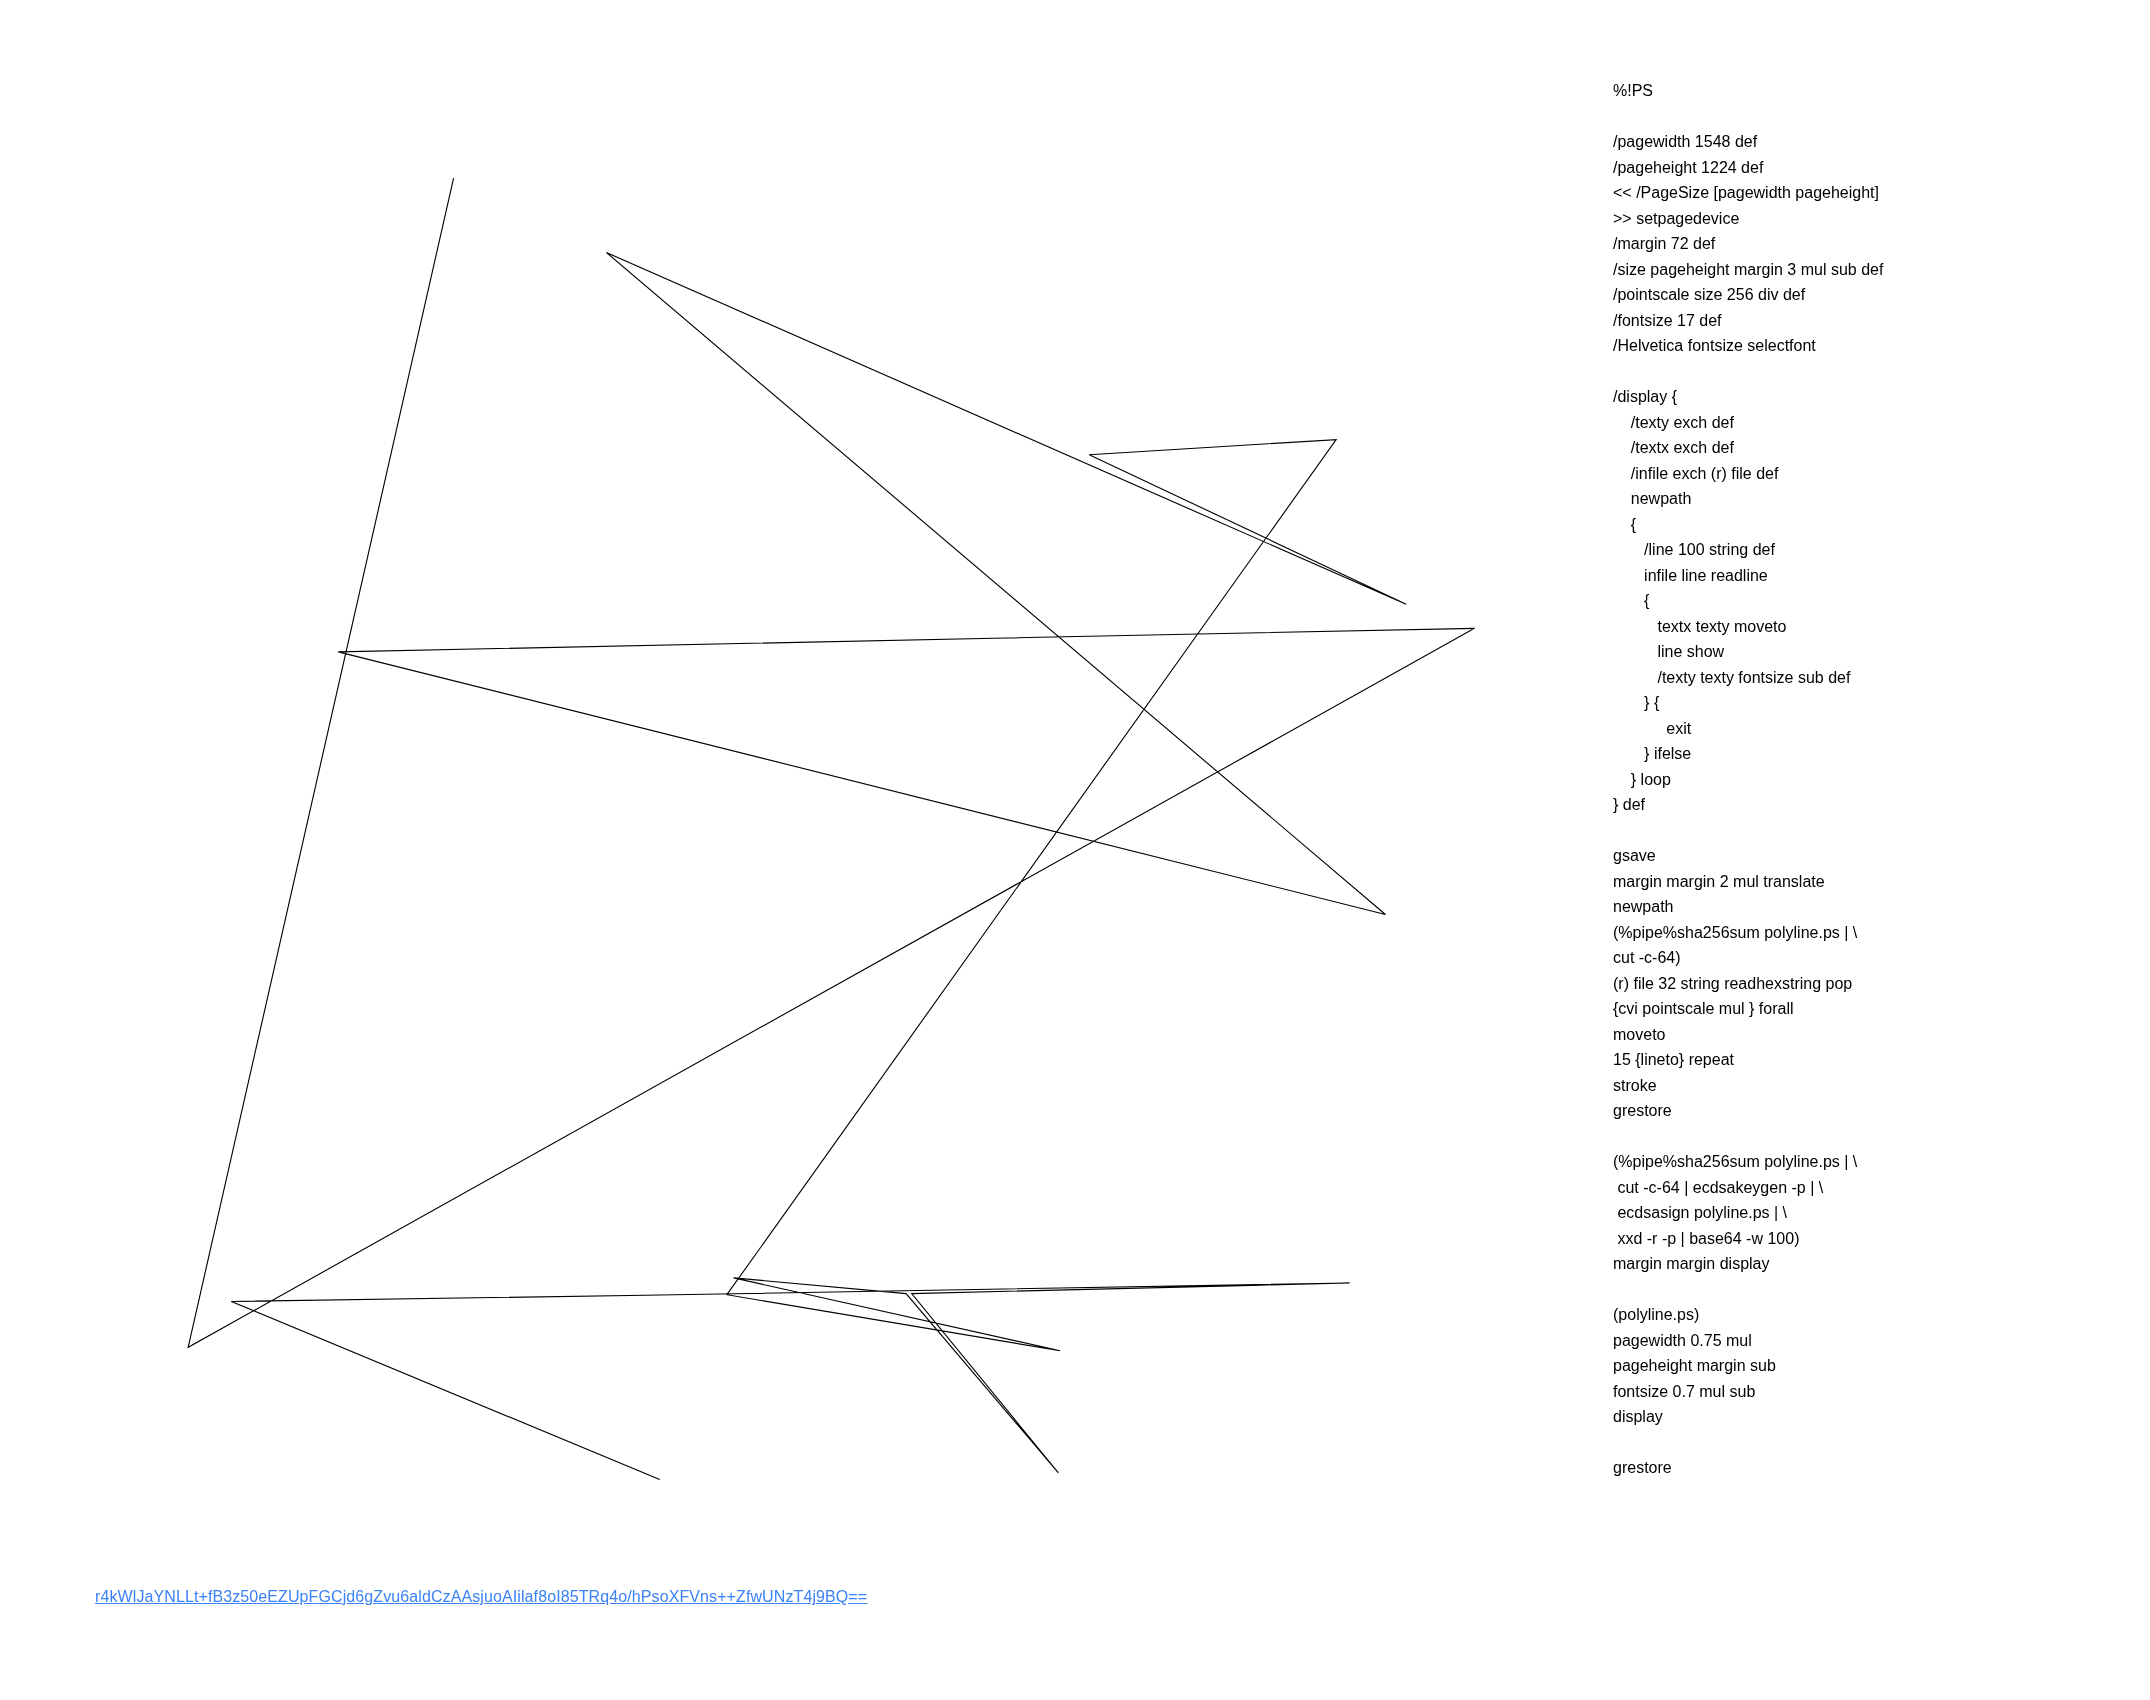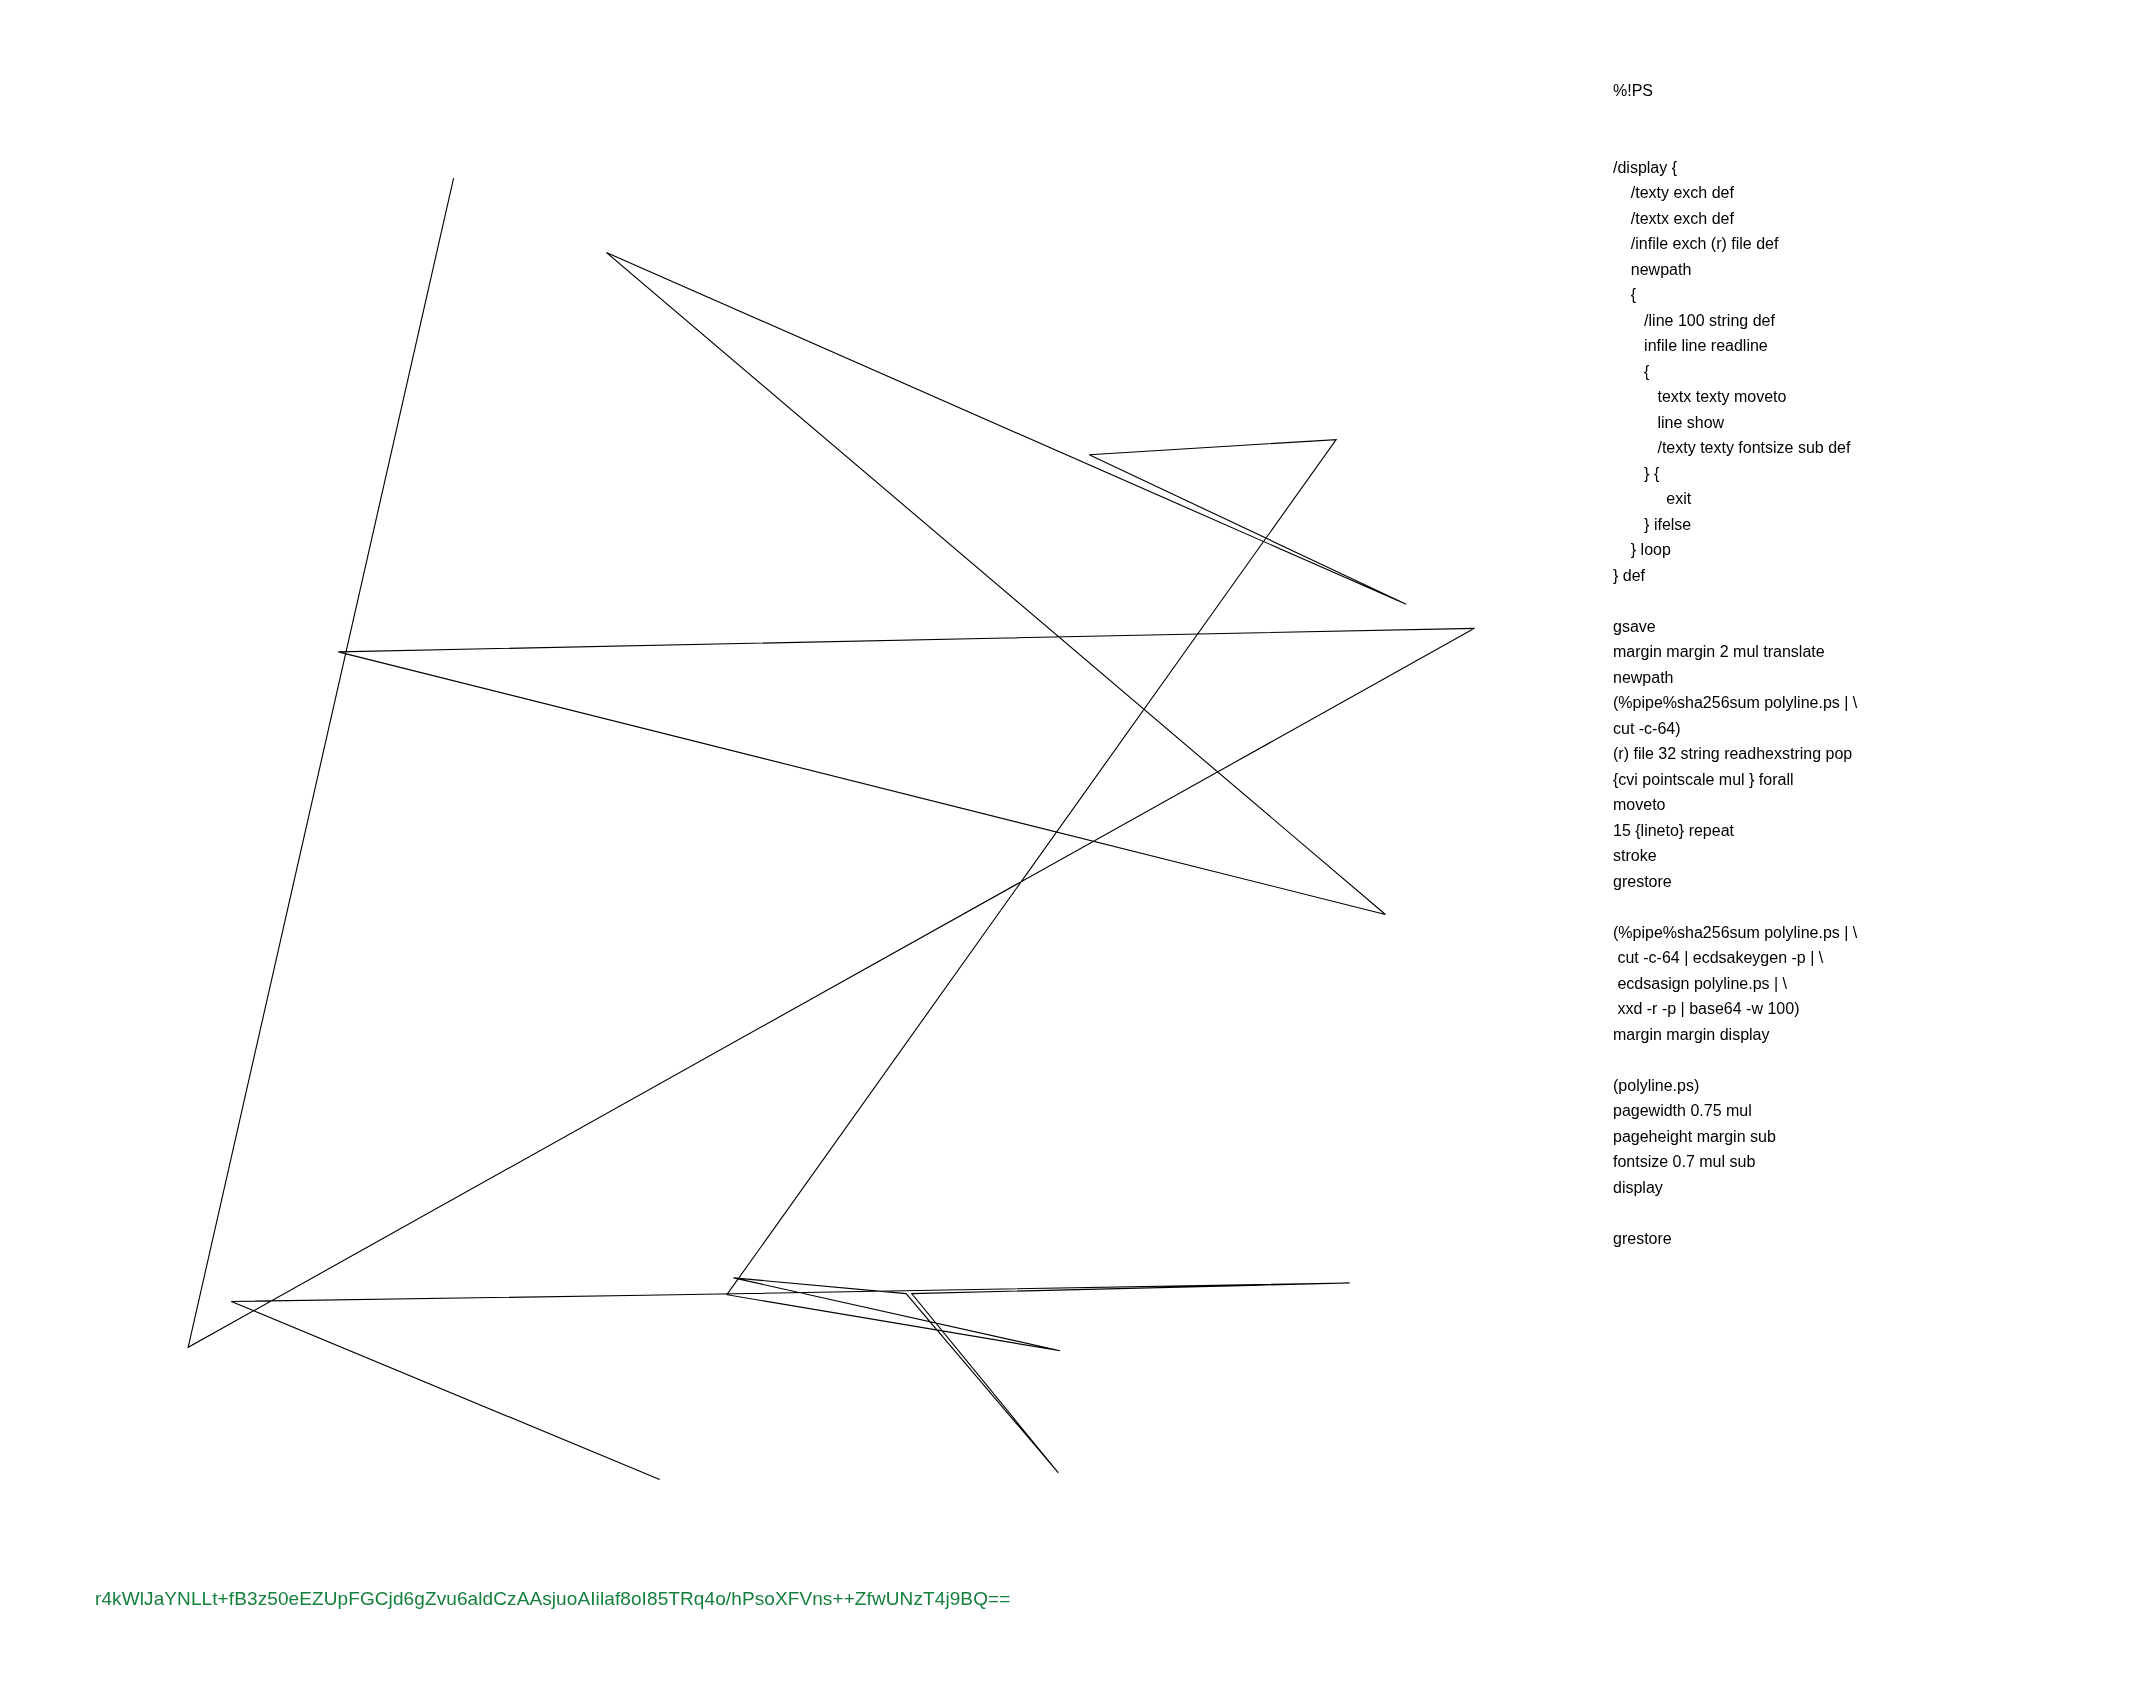--- a/index.html
+++ b/index.html
@@ -47,38 +47,47 @@
   .code-block {
     white-space: pre;
   }
   .code-gap {
     height: 25.5px;
   }
   #signature-line {
     position: absolute;
     left: 95px;
     top: 1588px;
-    font-size: 19px;
+    font-size: 16px;
     letter-spacing: 0.1px;
-    color: #15803d;
+    color: #3b82f6;
     white-space: pre;
+    text-decoration: underline;
   }
 </style>
 </head>
 <body>
 
 <div id="page">
 
   <div id="polyline-figure">
     <svg width="1624" height="1568" viewBox="0 0 2900 2800" xmlns="http://www.w3.org/2000/svg">
       <polyline id="poly" fill="none" stroke="#000000" stroke-width="2" points="810,318 336,2406 2633,1122 604,1164 2474,1633 1083,451 2511,1079 1945,812 2386,785 1298,2312 1893,2412 1310,2282 1618,2310 1890,2630 1628,2310 2410,2291 1152,2313 413,2324 1178,2642"></polyline>
     </svg>
   </div>
 
-  <div id="code-listing"><div class="code-block">%!PS</div><div class="code-gap"></div><div class="code-gap"></div><div class="code-block">/display {
+  <div id="code-listing"><div class="code-block">%!PS</div><div class="code-gap"></div><div class="code-block">/pagewidth 1548 def
+/pageheight 1224 def
+&lt;&lt; /PageSize [pagewidth pageheight]
+&gt;&gt; setpagedevice
+/margin 72 def
+/size pageheight margin 3 mul sub def
+/pointscale size 256 div def
+/fontsize 17 def
+/Helvetica fontsize selectfont</div><div class="code-gap"></div><div class="code-block">/display {
     /texty exch def
     /textx exch def
     /infile exch (r) file def
     newpath
     {
        /line 100 string def
        infile line readline
        {
           textx texty moveto
           line show

